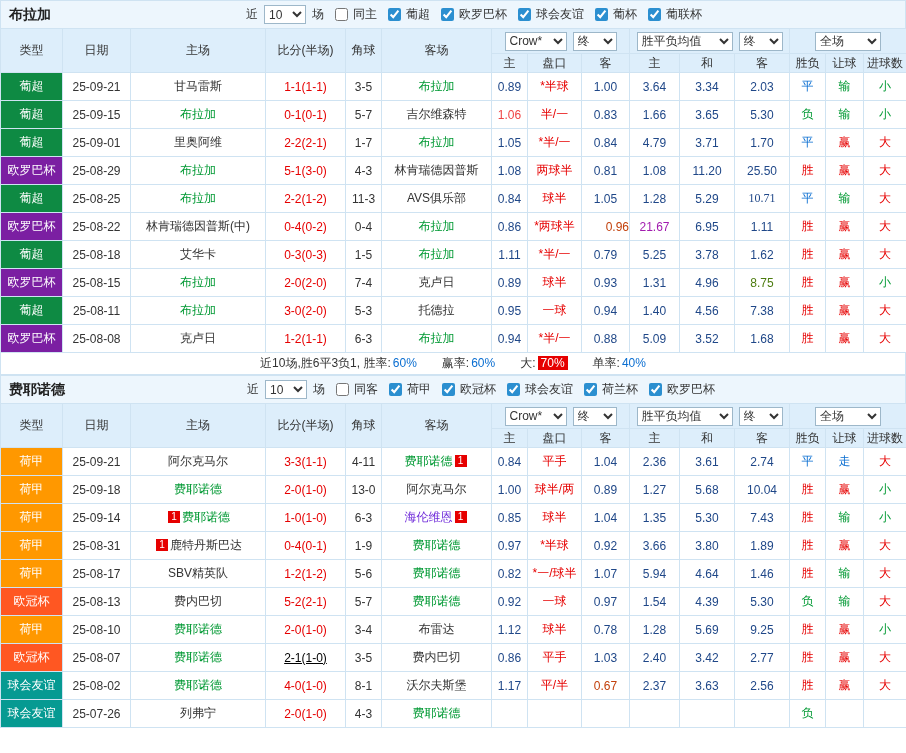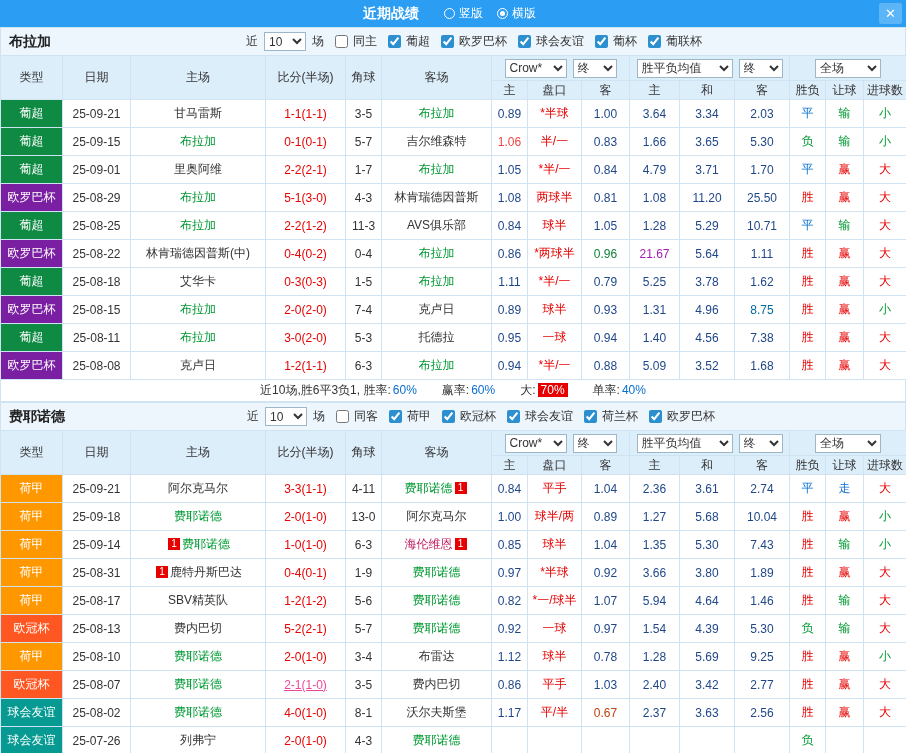--- a/index.html
+++ b/index.html
@@ -33,32 +33,20 @@
   .summary{height:22px;line-height:21px;text-align:center;border:1px solid #cfe3f2;border-top:none;background:#fff;}
   .summary span{margin:0 1px;}
   .summary span.plain:not(:first-child){margin-left:24px;}
   .summary .blue{color:#0a6ed1;}
   .summary .redbox{background:#e60000;color:#fff;padding:0 3px;}
 </style>
 </head>
 <body>
 
 <div class="app">
-  <header class="topbar">
-    <span class="title">近期战绩</span>
-    <label class="radio-wrap">
-      <span class="radio-dot"></span>
-      <span>竖版</span>
-    </label>
-    <label class="radio-wrap">
-      <span class="radio-dot checked"></span>
-      <span>横版</span>
-    </label>
-    <button class="close-btn">✕</button>
-  </header>
   <div id="sections">
       <section class="team-section">
         <div class="section-bar">
           <span class="team-name">布拉加</span>
           <div class="filters">
             <span>近</span>
             <select class="count-select" style="width: 42px;"><option>10</option></select>
             <span>场</span>
             <input type="checkbox" style="">
             <span>同主</span>
@@ -190,37 +178,37 @@
               <td>25-08-25</td>
               <td class="c-team"><span style="color: rgb(0, 153, 51);">布拉加</span></td>
               <td style="color: rgb(230, 0, 0);">2-2(1-2)</td>
               <td>11-3</td>
               <td class="c-team"><span style="color: rgb(51, 51, 51);">AVS俱乐部</span></td>
               <td style="color: rgb(31, 71, 136);">0.84</td>
               <td style="color: rgb(230, 0, 0);">球半</td>
               <td style="color: rgb(31, 71, 136);">1.05</td>
               <td style="color: rgb(31, 71, 136);">1.28</td>
               <td style="color: rgb(31, 71, 136);">5.29</td>
-              <td style="color: rgb(31, 71, 136);">10.71</td>
+              <td style="color: rgb(31, 71, 136); font-family: Liberation Serif, serif;">10.71</td>
               <td style="color: rgb(10, 110, 209);">平</td>
               <td style="color: rgb(0, 153, 51);">输</td>
               <td style="color: rgb(230, 0, 0);">大</td>
             </tr>
             <tr>
               <td class="league-badge" style="background: rgb(123, 31, 162);">欧罗巴杯</td>
               <td>25-08-22</td>
               <td class="c-team"><span style="color: rgb(51, 51, 51);">林肯瑞德因普斯(中)</span></td>
               <td style="color: rgb(230, 0, 0);">0-4(0-2)</td>
               <td>0-4</td>
               <td class="c-team"><span style="color: rgb(0, 153, 51);">布拉加</span></td>
               <td style="color: rgb(31, 71, 136);">0.86</td>
               <td style="color: rgb(230, 0, 0);">*两球半</td>
-              <td style="color: #15803d;">0.96</td>
+              <td style="color: #c2410c; text-align: right;">0.96</td>
               <td style="color: #a21caf;">21.67</td>
-              <td style="color: rgb(31, 71, 136);">5.64</td>
+              <td style="color: rgb(31, 71, 136);">6.95</td>
               <td style="color: rgb(31, 71, 136);">1.11</td>
               <td style="color: rgb(230, 0, 0);">胜</td>
               <td style="color: rgb(230, 0, 0);">赢</td>
               <td style="color: rgb(230, 0, 0);">大</td>
             </tr>
             <tr>
               <td class="league-badge" style="background: rgb(14, 138, 67);">葡超</td>
               <td>25-08-18</td>
               <td class="c-team"><span style="color: rgb(51, 51, 51);">艾华卡</span></td>
               <td style="color: rgb(230, 0, 0);">0-3(0-3)</td>
@@ -241,21 +229,21 @@
               <td>25-08-15</td>
               <td class="c-team"><span style="color: rgb(0, 153, 51);">布拉加</span></td>
               <td style="color: rgb(230, 0, 0);">2-0(2-0)</td>
               <td>7-4</td>
               <td class="c-team"><span style="color: rgb(51, 51, 51);">克卢日</span></td>
               <td style="color: rgb(31, 71, 136);">0.89</td>
               <td style="color: rgb(230, 0, 0);">球半</td>
               <td style="color: rgb(31, 71, 136);">0.93</td>
               <td style="color: rgb(31, 71, 136);">1.31</td>
               <td style="color: rgb(31, 71, 136);">4.96</td>
-              <td style="color: #0369a1; margin-left: 31px;">8.75</td>
+              <td style="color: #4d7c0f; margin-left: 31px;">8.75</td>
               <td style="color: rgb(230, 0, 0);">胜</td>
               <td style="color: rgb(230, 0, 0);">赢</td>
               <td style="color: rgb(0, 153, 51);">小</td>
             </tr>
             <tr>
               <td class="league-badge" style="background: rgb(14, 138, 67);">葡超</td>
               <td>25-08-11</td>
               <td class="c-team"><span style="color: rgb(0, 153, 51);">布拉加</span></td>
               <td style="color: rgb(230, 0, 0);">3-0(2-0)</td>
               <td>5-3</td>
@@ -388,21 +376,21 @@
               <td style="color: rgb(230, 0, 0);">胜</td>
               <td style="color: rgb(230, 0, 0);">赢</td>
               <td style="color: rgb(0, 153, 51);">小</td>
             </tr>
             <tr>
               <td class="league-badge" style="background: rgb(255, 152, 0);">荷甲</td>
               <td>25-09-14</td>
               <td class="c-team"><span class="redcard">1</span><span style="color: rgb(0, 153, 51);">费耶诺德</span></td>
               <td style="color: rgb(230, 0, 0);">1-0(1-0)</td>
               <td>6-3</td>
-              <td class="c-team"><span style="color: #be185d;">海伦维恩</span><span class="redcard">1</span></td>
+              <td class="c-team"><span style="color: #6d28d9;">海伦维恩</span><span class="redcard">1</span></td>
               <td style="color: rgb(31, 71, 136);">0.85</td>
               <td style="color: rgb(230, 0, 0);">球半</td>
               <td style="color: rgb(31, 71, 136);">1.04</td>
               <td style="color: rgb(31, 71, 136);">1.35</td>
               <td style="color: rgb(31, 71, 136);">5.30</td>
               <td style="color: rgb(31, 71, 136);">7.43</td>
               <td style="color: rgb(230, 0, 0);">胜</td>
               <td style="color: rgb(0, 153, 51);">输</td>
               <td style="color: rgb(0, 153, 51);">小</td>
             </tr>
@@ -471,21 +459,21 @@
               <td style="color: rgb(31, 71, 136);">5.69</td>
               <td style="color: rgb(31, 71, 136);">9.25</td>
               <td style="color: rgb(230, 0, 0);">胜</td>
               <td style="color: rgb(230, 0, 0);">赢</td>
               <td style="color: rgb(0, 153, 51);">小</td>
             </tr>
             <tr>
               <td class="league-badge" style="background: rgb(255, 87, 34);">欧冠杯</td>
               <td>25-08-07</td>
               <td class="c-team"><span style="color: rgb(0, 153, 51);">费耶诺德</span></td>
-              <td style="color: #ec4899; text-decoration: underline;">2-1(1-0)</td>
+              <td style="color: #000000; text-decoration: underline;">2-1(1-0)</td>
               <td>3-5</td>
               <td class="c-team"><span style="color: rgb(51, 51, 51);">费内巴切</span></td>
               <td style="color: rgb(31, 71, 136);">0.86</td>
               <td style="color: rgb(230, 0, 0);">平手</td>
               <td style="color: rgb(31, 71, 136);">1.03</td>
               <td style="color: rgb(31, 71, 136);">2.40</td>
               <td style="color: rgb(31, 71, 136);">3.42</td>
               <td style="color: rgb(31, 71, 136);">2.77</td>
               <td style="color: rgb(230, 0, 0);">胜</td>
               <td style="color: rgb(230, 0, 0);">赢</td>

